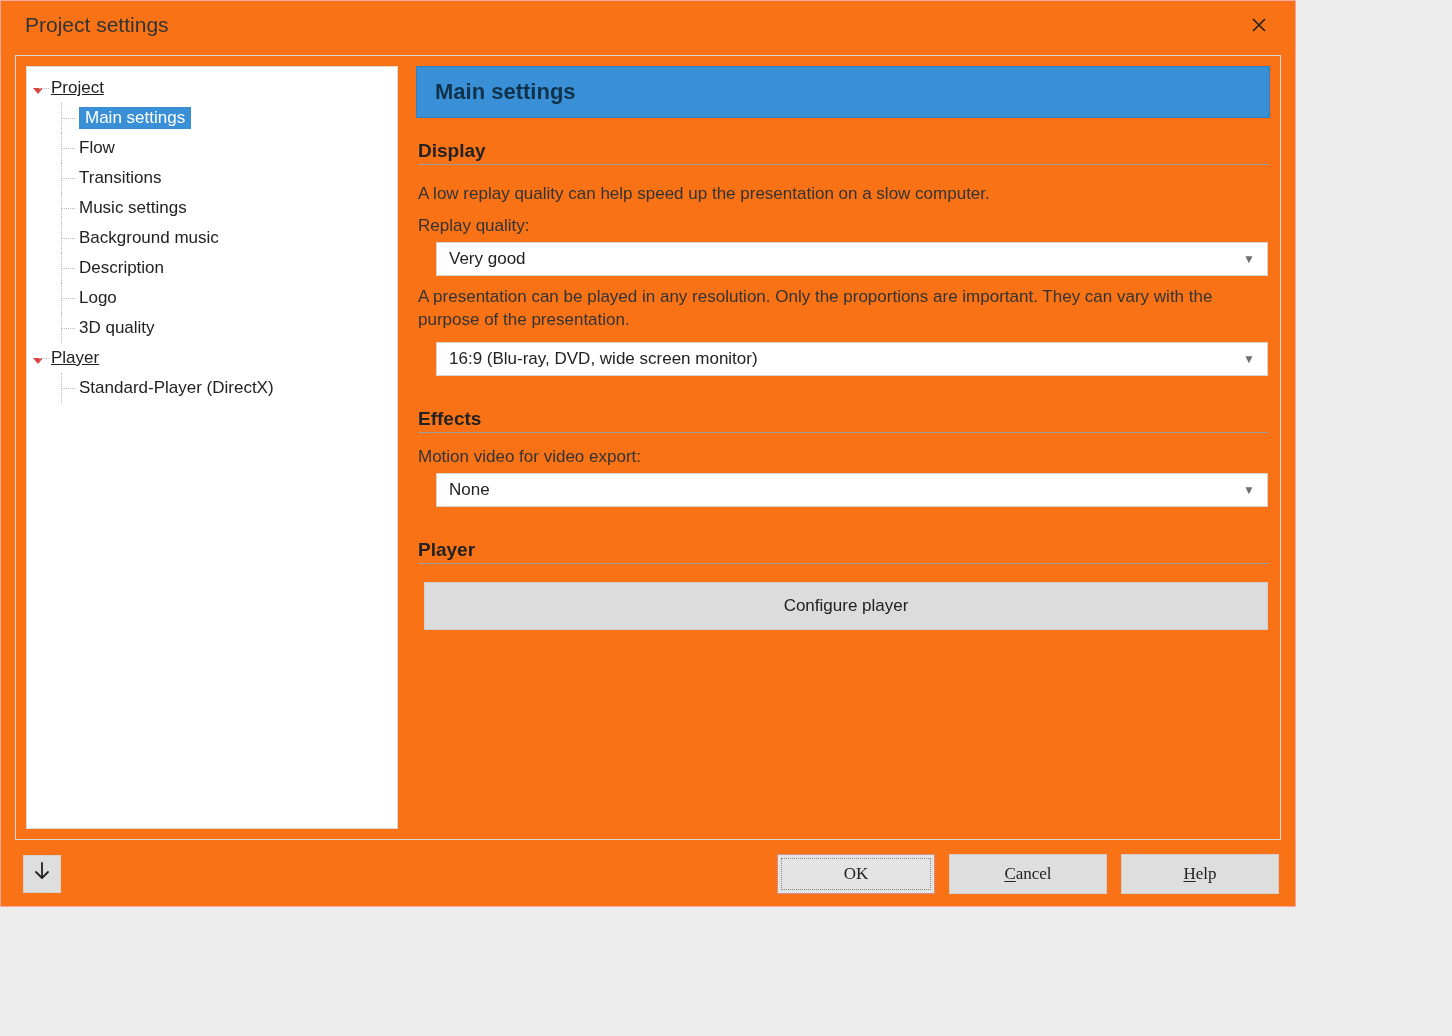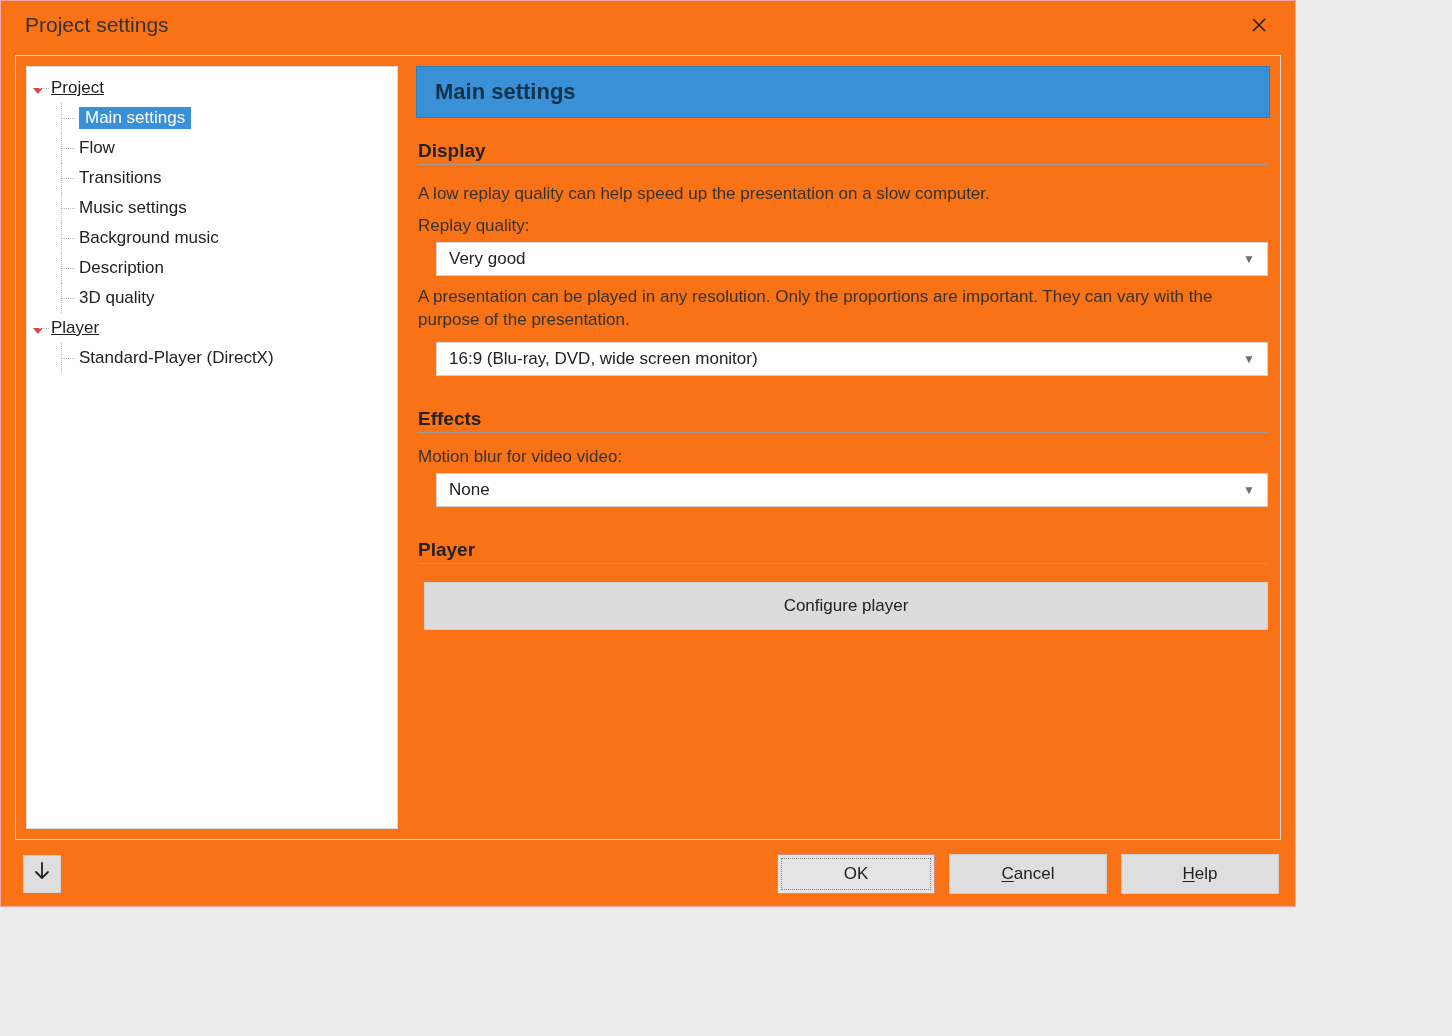--- a/index.html
+++ b/index.html
@@ -171,20 +171,21 @@
   }
   .footer .spacer { flex: 1; }
   .btn {
     min-width: 158px; height: 40px;
     background: #dedede;
     border: 1px solid #cfcfcf;
     display: flex; align-items: center; justify-content: center;
     font-size: 17px;
     color: #222;
     cursor: pointer;
+    font-family: Liberation Serif, serif;
   }
   .btn.default {
     border: 1px solid #d28e88;
     background: #e4e4e4;
     outline: 1px dotted #888;
     outline-offset: -5px;
   }
   .ul-key { text-decoration: underline; text-underline-offset: 2px; }
 </style>
 </head>
@@ -241,20 +242,25 @@
                   <span class="label">Background music</span>
                 </div>
               </li>
             <li>
                 <div class="node">
                   <span class="label">Description</span>
                 </div>
               </li>
             <li>
                 <div class="node">
+                  <span class="label">Logo</span>
+                </div>
+              </li>
+            <li>
+                <div class="node">
                   <span class="label">3D quality</span>
                 </div>
               </li>
           </ul>
         </li>
         <li class="root">
           <span class="caret">
             <svg viewBox="0 0 10 10">
                 <polygon points="0,2 10,2 5,8" fill="#d44"></polygon>
               </svg>
@@ -287,21 +293,21 @@
 
         <div class="desc">A presentation can be played in any resolution. Only the proportions are important. They can vary with the purpose of the presentation.</div>
         <div class="combo">
           <span class="value">16:9 (Blu-ray, DVD, wide screen monitor)</span>
           <span class="chev">▼</span>
         </div>
       </div>
 
       <div class="section-title">Effects</div>
       <div class="section-body">
-        <div class="field-label">Motion blur for video video:</div>
+        <div class="field-label">Motion video for video export:</div>
         <div class="combo">
           <span class="value">None</span>
           <span class="chev">▼</span>
         </div>
       </div>
 
       <div class="section-title">Player</div>
       <div class="section-body">
         <div class="wide-btn">Configure player</div>
       </div>

